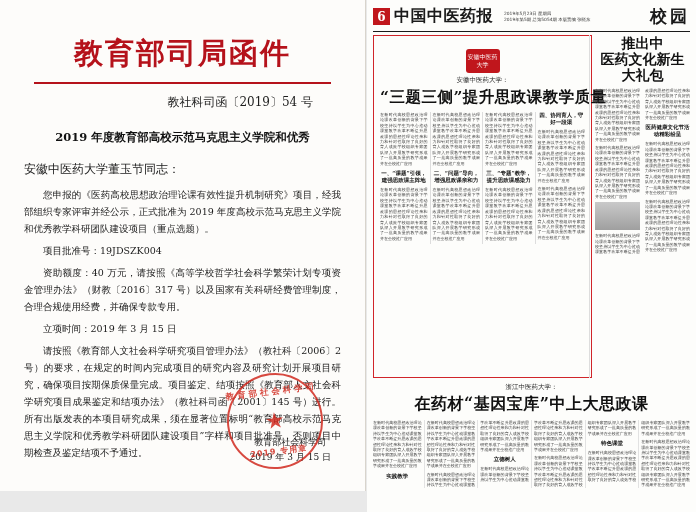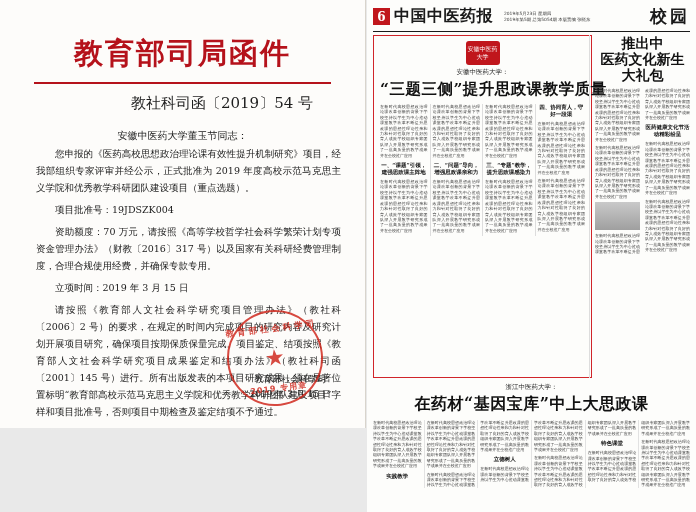--- a/index.html
+++ b/index.html
@@ -13,21 +13,21 @@
   #stage {
     position: relative;
     width: 696px; height: 512px;
     background: #e9e9e9;
   }
 
   
   .doc-left {
     position: absolute;
     left: 0; top: 0;
-    width: 366px; height: 428px;
+    width: 366px; height: 491px;
     background: #fdfcfa;
     border-right: 1px solid #d8d4cc;
     padding: 18px 24px 10px 24px;
   }
   .doc-title {
     text-align: center;
     font-family: "DejaVu Serif", "Liberation Serif", serif;
     font-weight: bold;
     font-size: 29px;
     letter-spacing: 2px;
@@ -36,48 +36,47 @@
     margin-bottom: 8px;
     white-space: nowrap;
   }
   .doc-rule {
     height: 2px;
     background: #b5121b;
     margin: 4px 10px 10px 10px;
   }
   .doc-docnum {
     text-align: right;
-    font-size: 15px;
+    font-size: 12px;
     color: #1d1d1d;
     padding-right: 28px;
     margin-bottom: 16px;
     font-family: "DejaVu Serif", "Liberation Serif", serif;
   }
   .doc-subject {
     text-align: center;
     font-family: "DejaVu Serif", "Liberation Serif", serif;
     font-weight: bold;
     font-size: 11.5px;
     line-height: 20px;
     color: #111;
     margin-bottom: 14px;
   }
   .doc-addressee {
-    font-size: 10px;
-    color: #1a1a1a;
-    margin-bottom: 2px;
-    font-family: "DejaVu Serif", "Liberation Serif", serif;
-    text-align: center;
+    font-size: 12px;
+    color: #1a1a1a;
+    margin-bottom: 8px;
+    font-family: "DejaVu Serif", "Liberation Serif", serif;
   }
   .doc-p {
     font-size: 9.5px;
     line-height: 17px;
     color: #1a1a1a;
     text-align: justify;
-    margin: 0 0 5px 12px;
+    margin: 0 0 5px 0;
     font-family: "DejaVu Serif", "Liberation Serif", serif;
   }
   .doc-p.indent { text-indent: 19px; }
   .doc-footer {
     position: absolute;
     right: 34px;
     bottom: 26px;
     text-align: center;
     font-size: 9px;
     line-height: 15px;
@@ -170,21 +169,21 @@
   }
   .np-body {
     position: relative;
     height: 494px;
   }
   .np-redbox {
     position: absolute;
     left: 0; top: 0;
     width: 219px; height: 343px;
     border: 1.4px solid #d0252a;
-    padding: 5px 6px;
+    padding: 13px 6px;
   }
   .np-logo {
     width: 34px; height: 24px;
     margin: 0 auto 3px auto;
     background: #c0161c;
     border-radius: 3px;
     color: #fff;
     font-size: 6px;
     line-height: 8px;
     text-align: center;
@@ -292,26 +291,27 @@
 <body>
 
 <div id="stage">
 
   <div class="doc-left">
     <div class="doc-title">教育部司局函件</div>
     <div class="doc-rule"></div>
     <div class="doc-docnum">教社科司函〔2019〕54 号</div>
 
     <div class="doc-subject">
+      <div>2019 年度教育部高校示范马克思主义学院和优秀</div>
     </div>
 
     <div class="doc-addressee">安徽中医药大学董玉节同志：</div>
     <p class="doc-p indent">您申报的《医药高校思想政治理论课有效性提升机制研究》项目，经我部组织专家评审并经公示，正式批准为 2019 年度高校示范马克思主义学院和优秀教学科研团队建设项目（重点选题）。</p>
     <p class="doc-p indent">项目批准号：19JDSZK004</p>
-    <p class="doc-p indent">资助额度：70 万元，请按照《高等学校哲学社会科学繁荣计划专项资金管理办法》（财教〔2016〕317 号）以及国家有关科研经费管理制度，合理合规使用经费，并确保专款专用。</p>
+    <p class="doc-p indent">资助额度：40 万元，请按照《高等学校哲学社会科学繁荣计划专项资金管理办法》（财教〔2016〕317 号）以及国家有关科研经费管理制度，合理合规使用经费，并确保专款专用。</p>
     <p class="doc-p indent">立项时间：2019 年 3 月 15 日</p>
     <p class="doc-p indent">请按照《教育部人文社会科学研究项目管理办法》（教社科〔2006〕2 号）的要求，在规定的时间内完成项目的研究内容及研究计划开展项目研究，确保项目按期保质保量完成。项目鉴定、结项按照《教育部人文社会科学研究项目成果鉴定和结项办法》（教社科司函〔2001〕145 号）进行。所有出版发表的本项目研究成果，须在显著位置标明“教育部高校示范马克思主义学院和优秀教学科研团队建设项目”字样和项目批准号，否则项目中期检查及鉴定结项不予通过。</p>
 
     <div class="doc-footer">
       <div>教育部社会科学司</div>
       <div>2019 年 3 月 15 日</div>
     </div>
 
     <div class="seal">
       <div class="seal-top">教育部社会科学司</div>

